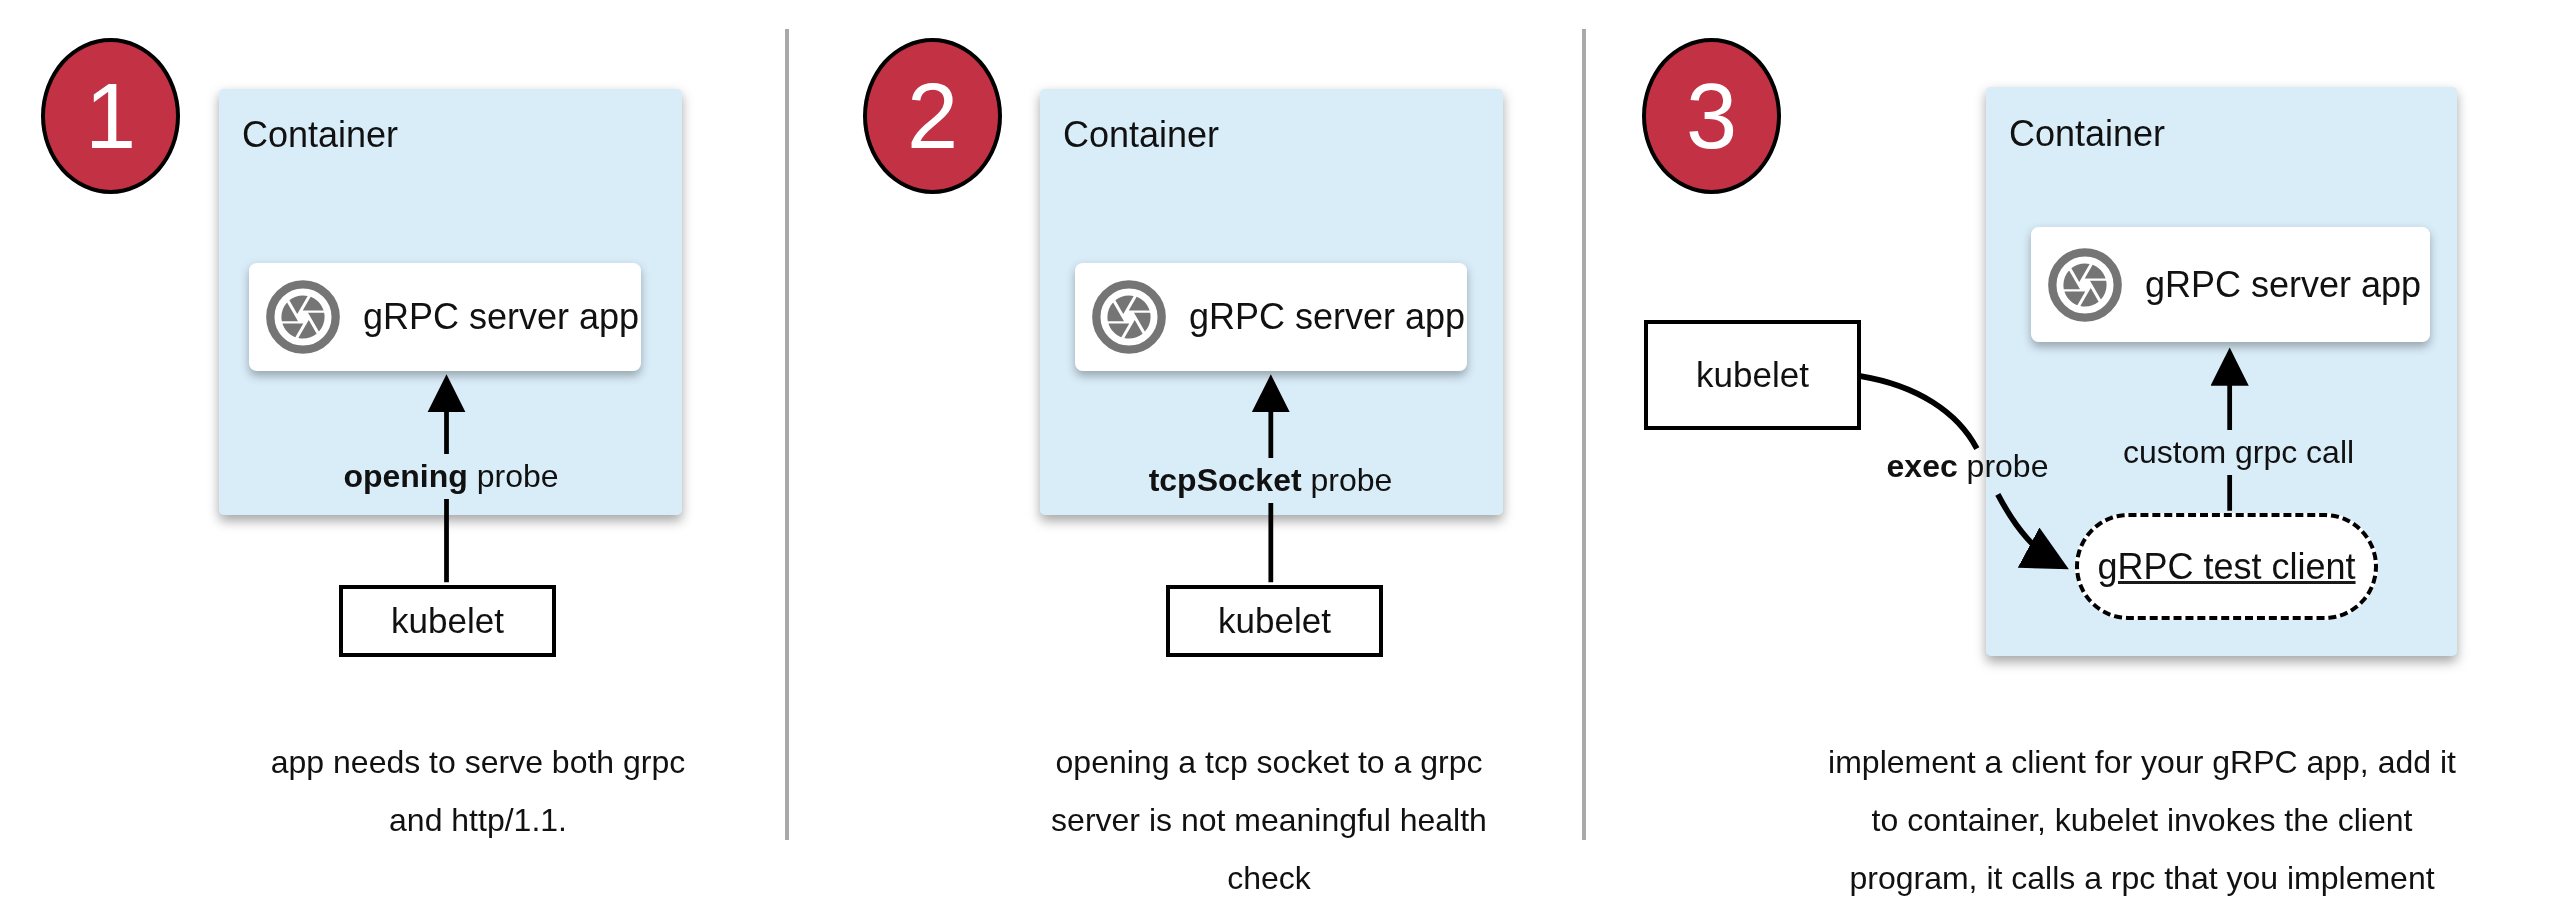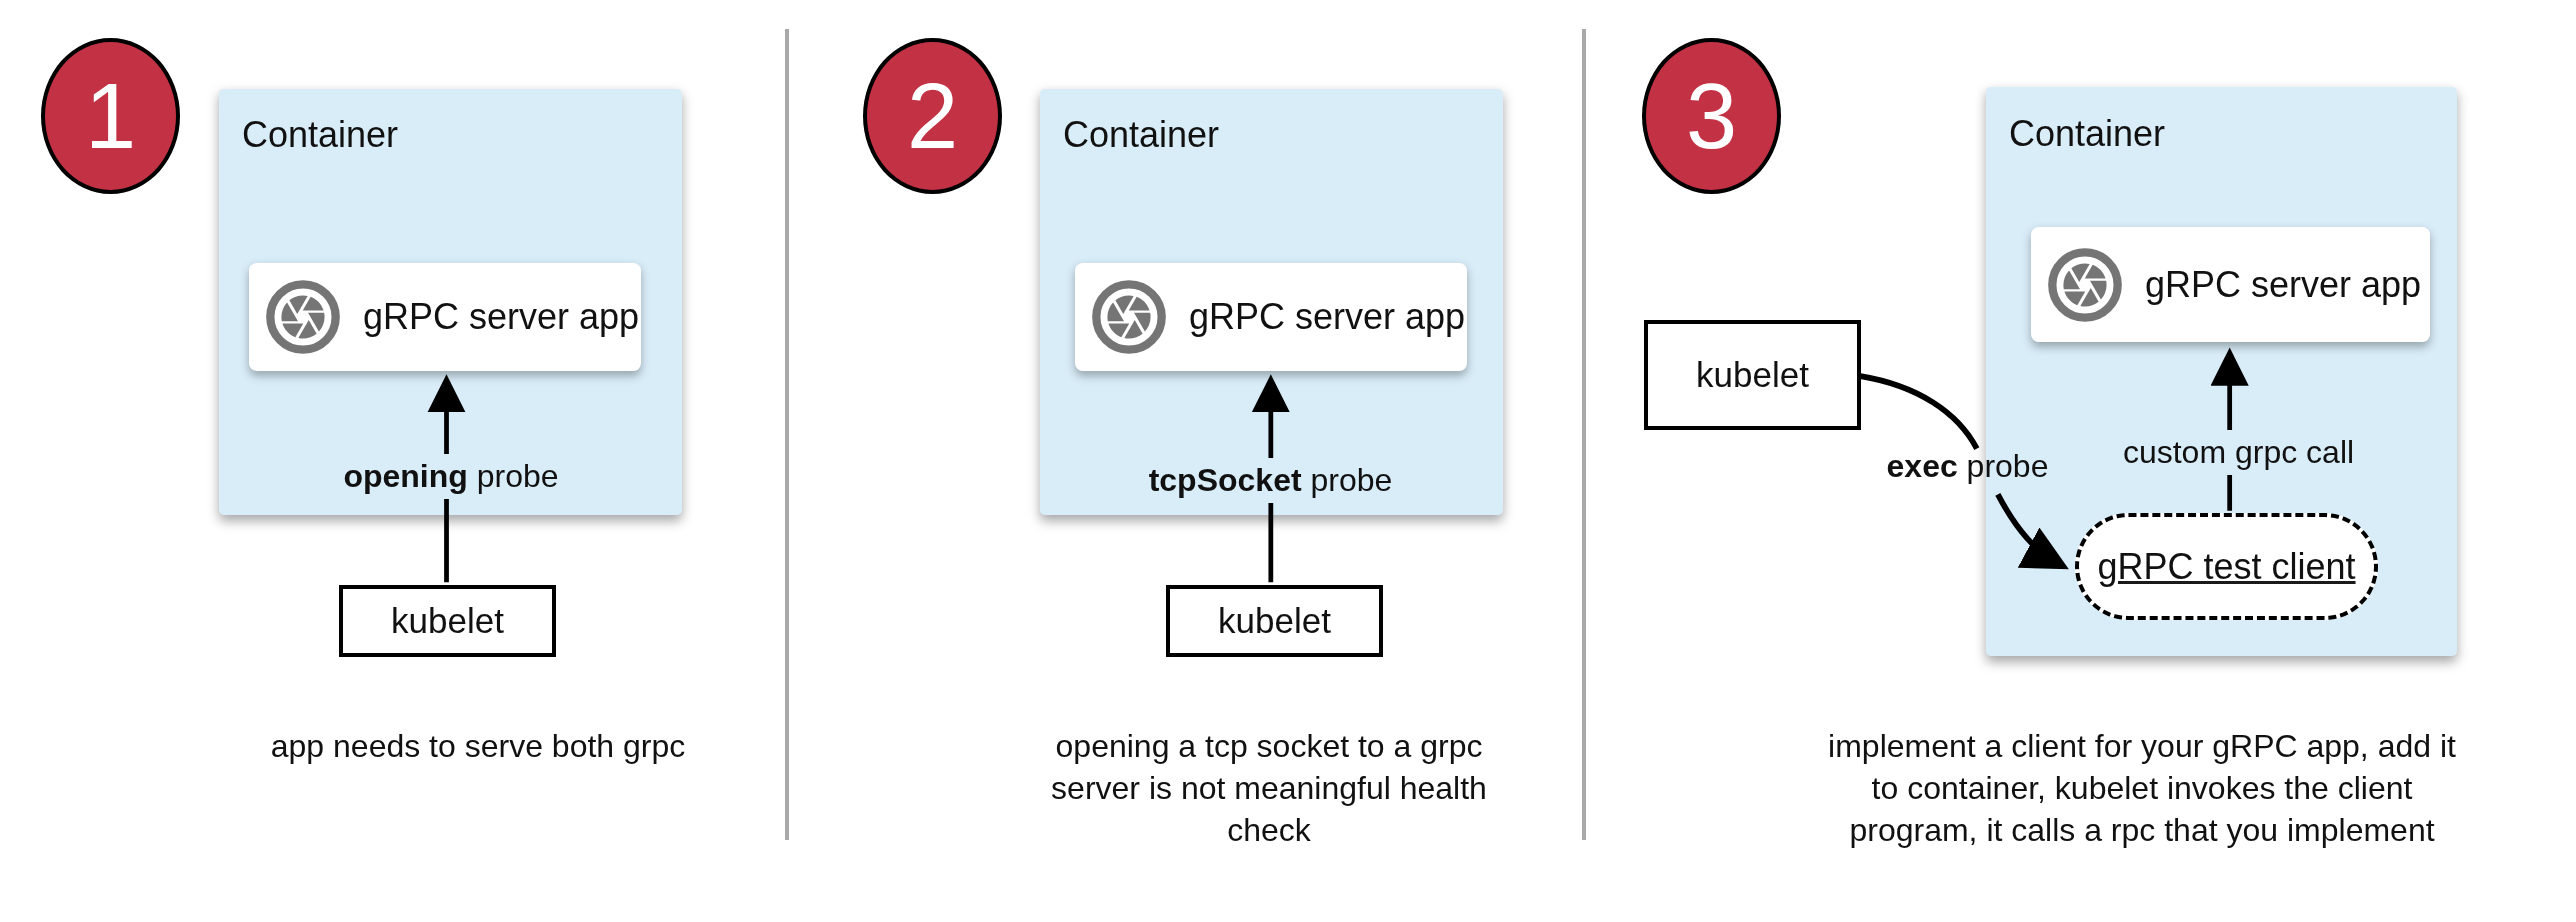--- a/index.html
+++ b/index.html
@@ -27,21 +27,21 @@
 
   .pill{position:absolute;background:#ffffff;border:4.8px dashed #000;border-radius:57px;
         box-sizing:border-box;display:flex;align-items:center;justify-content:center;text-decoration:underline;}
   .pill span{font-size:36px;color:#111;}
 
   .edge-label{position:absolute;font-size:32px;color:#111;text-align:center;white-space:nowrap;}
   .edge-label b{font-weight:bold;}
   .on-blue{background:#d9edf9;padding:3.8px 9.5px;}
 
   .caption{position:absolute;font-size:32px;line-height:42px;text-align:center;color:#111;}
-  .caption span{display:block;}
+  .caption span{display:block;margin-top:16px;}
 
   .divider{position:absolute;width:3.8px;background:#a9a9a9;}
 
   .arrow-layer{position:absolute;left:0;top:0;width:2576px;height:923px;pointer-events:none;}
 </style>
 </head>
 <body>
 
 <div class="canvas">
 
@@ -131,20 +131,21 @@
   <div class="edge-label on-blue" style="left:1137px;top:458px;width:248px">
     <b>tcpSocket</b><span> probe</span>
   </div>
   <div class="edge-label" style="left:1872px;top:448px;width:191px">
     <b>exec</b><span> probe</span>
   </div>
   <div class="edge-label on-blue" style="left:2107px;top:430px;width:244px">custom grpc call</div>
 
   <div class="caption" style="left:211px;top:725px;width:534px">
     <span>app needs to serve both grpc</span>
+    <span>and http/1.1.</span>
   </div>
   <div class="caption" style="left:983px;top:725px;width:572px">
     <span>opening a tcp socket to a grpc</span>
     <span>server is not meaningful health</span>
     <span>check</span>
   </div>
   <div class="caption" style="left:1808px;top:725px;width:668px">
     <span>implement a client for your gRPC app, add it</span>
     <span>to container, kubelet invokes the client</span>
     <span>program, it calls a rpc that you implement</span>

